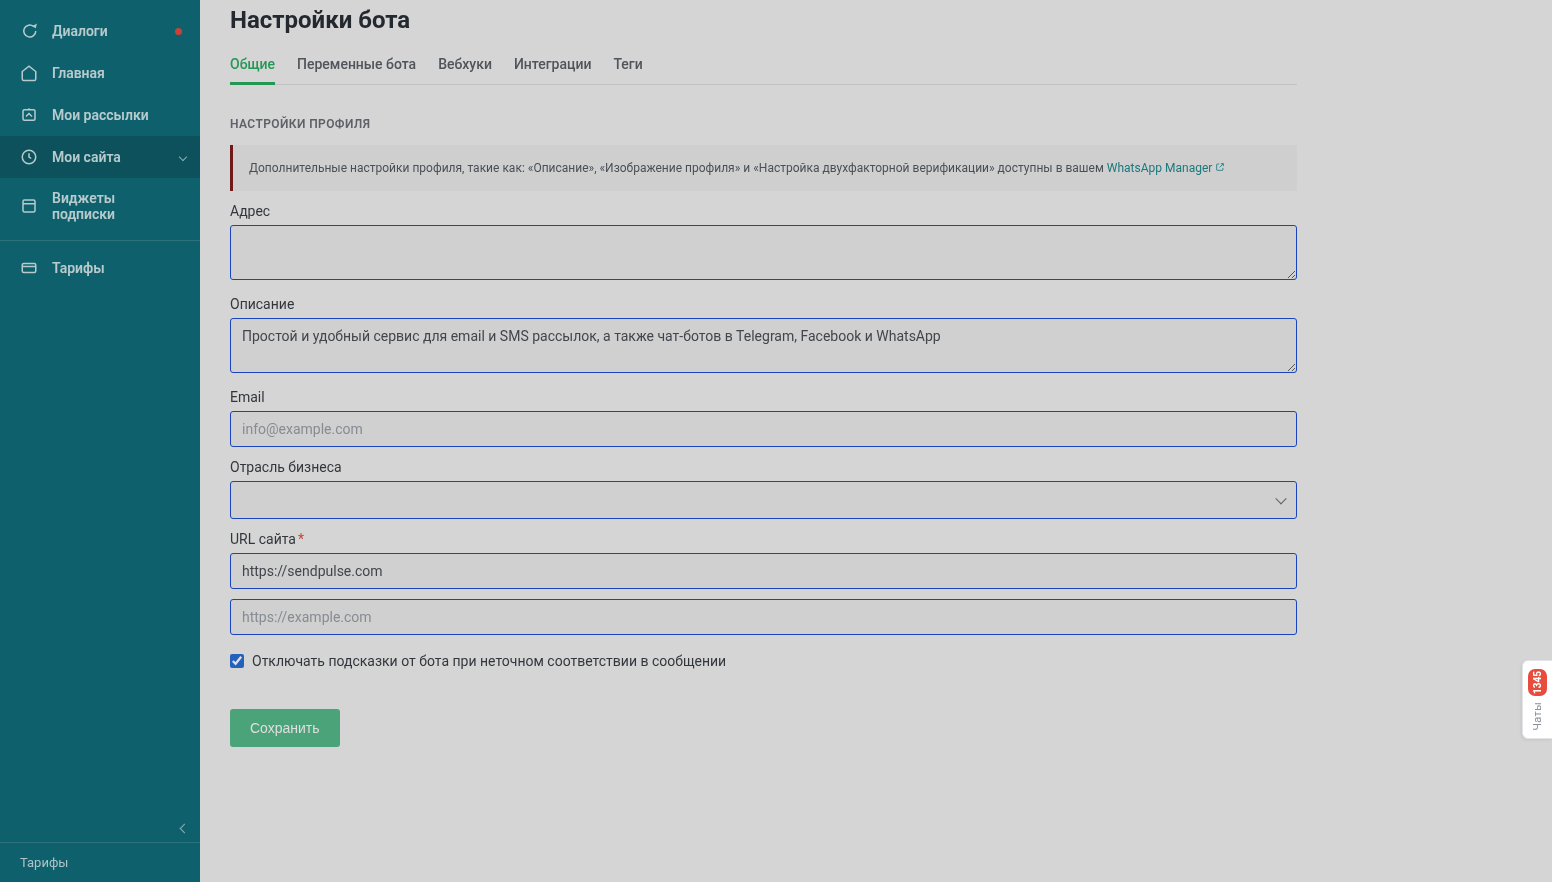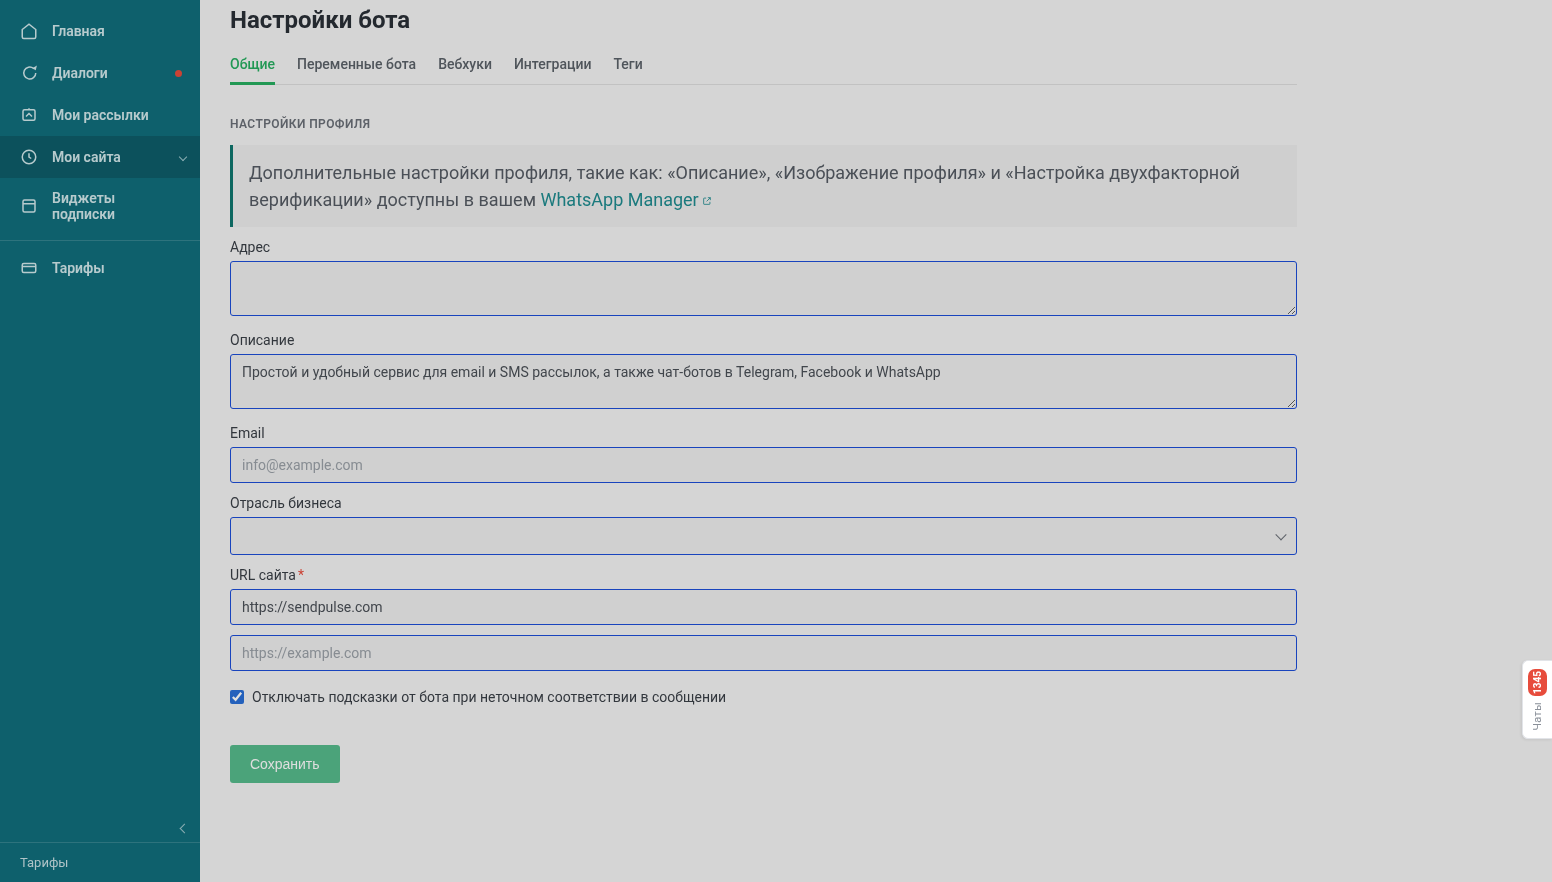--- a/index.html
+++ b/index.html
@@ -143,24 +143,24 @@
     .form-wrap { margin-top: 32px; }
     .section-label {
       font-size: 12px;
       letter-spacing: 0.4px;
       color: #6a6f77;
       font-weight: 600;
       margin-bottom: 14px;
     }
     .section-label.mt { margin-top: 22px; }
     .info-box {
-      border-left: 3px solid #0f766e;
+      border-left: 3px solid #7f1d1d;
       background: #ececec;
       padding: 14px 16px;
-      font-size: 18px;
+      font-size: 12px;
       color: #555b63;
       line-height: 1.5;
       margin-bottom: 4px;
     }
     .info-box a { color: #1f8b8f; text-decoration: none; }
     .ext-icon {
       display: inline-block;
       width: 10px; height: 10px;
       margin-left: 3px;
       vertical-align: baseline;
@@ -288,33 +288,33 @@
 </head>
 <body>
 
 <div class="layout">
   <aside class="sidebar">
     <div class="sidebar-overlay"></div>
     <div class="sidebar-items">
       <div class="sidebar-item">
         <span class="icon">
           <svg viewBox="0 0 24 24" width="18" height="18" fill="none" stroke="currentColor" stroke-width="2">
-              <path d="M3 10l9-7 9 7v10a2 2 0 0 1-2 2H5a2 2 0 0 1-2-2z"></path>
-            </svg>
-        </span>
-        <span>Главная</span>
-      </div>
-      <div class="sidebar-item">
-        <span class="icon">
-          <svg viewBox="0 0 24 24" width="18" height="18" fill="none" stroke="currentColor" stroke-width="2">
               <path d="M21 12a8 8 0 1 1-3-6.2L21 4l-1 4"></path>
             </svg>
         </span>
         <span>Диалоги</span>
         <span class="red-dot"></span>
+      </div>
+      <div class="sidebar-item">
+        <span class="icon">
+          <svg viewBox="0 0 24 24" width="18" height="18" fill="none" stroke="currentColor" stroke-width="2">
+              <path d="M3 10l9-7 9 7v10a2 2 0 0 1-2 2H5a2 2 0 0 1-2-2z"></path>
+            </svg>
+        </span>
+        <span>Главная</span>
       </div>
       <div class="sidebar-item">
         <span class="icon">
           <svg viewBox="0 0 24 24" width="18" height="18" fill="none" stroke="currentColor" stroke-width="2">
               <rect x="4" y="5" width="16" height="14" rx="2"></rect>
               <path d="M12 5v-2M8 14l4-4 4 4"></path>
             </svg>
         </span>
         <span>Мои рассылки</span>
       </div>

